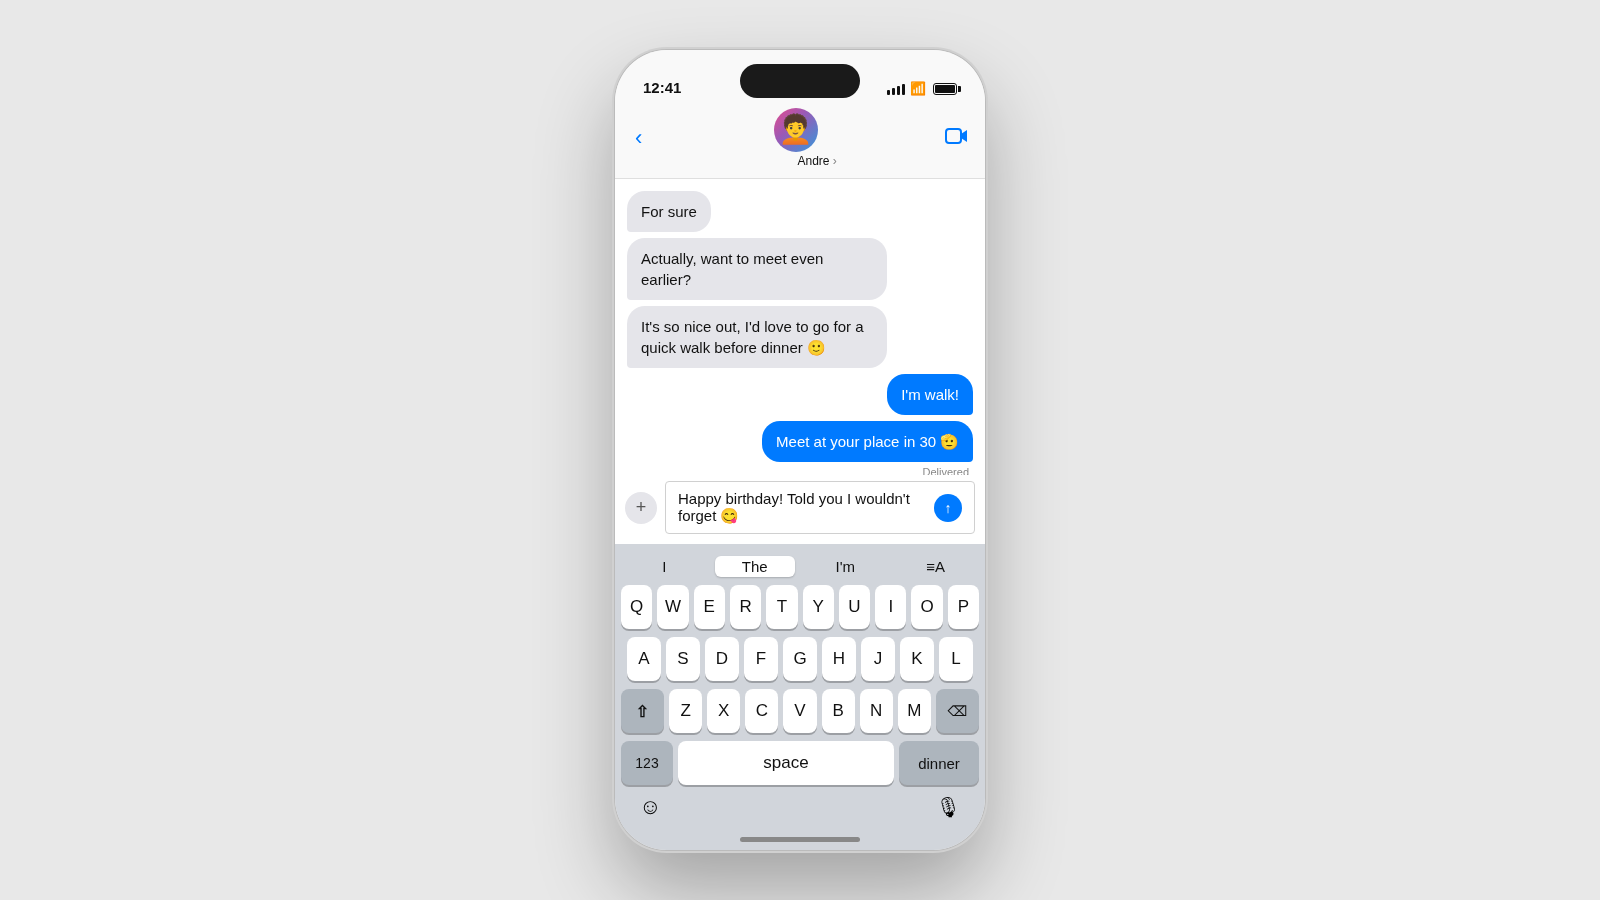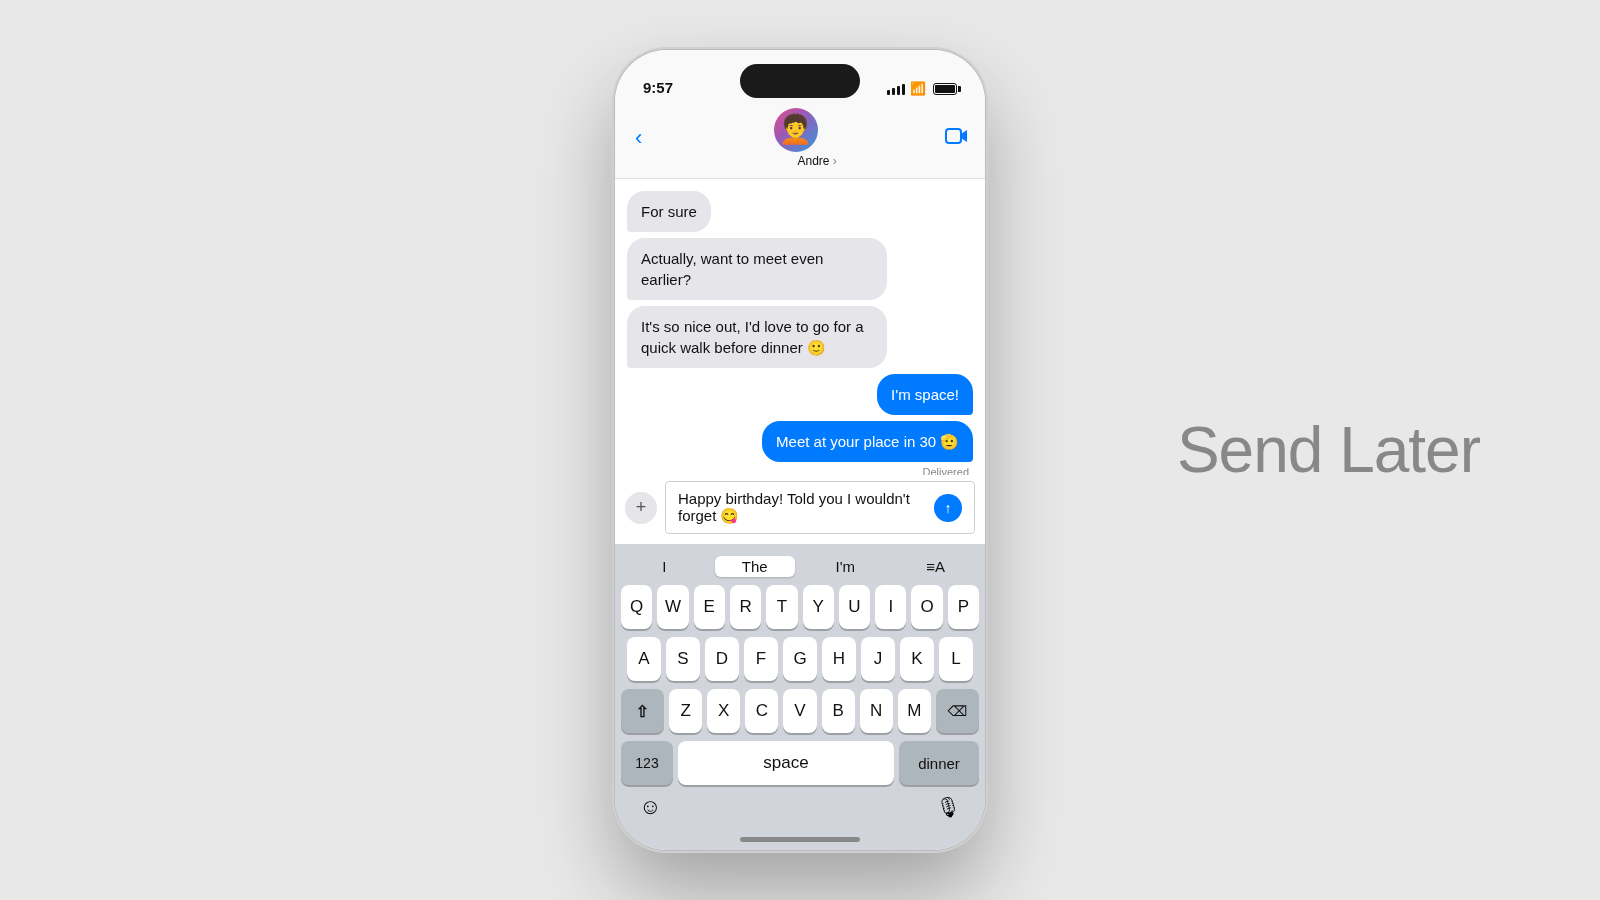--- a/index.html
+++ b/index.html
@@ -434,28 +434,27 @@
     .arrow-up-special {
       font-size: 16px;
       font-weight: bold;
     }
   </style>
 </head>
 <body>
 
 <div class="scene">
 
-  <div class="send-later-label">Send Later</div>
 
   <div class="phone">
 
     <div class="dynamic-island"></div>
 
     <div class="status-bar">
-      <span class="status-time">9:57</span>
+      <span class="status-time">12:41</span>
       <div class="status-icons">
         <div class="signal-bars">
           <div class="bar" style="height:5px"></div>
           <div class="bar" style="height:7px"></div>
           <div class="bar" style="height:9px"></div>
           <div class="bar" style="height:11px"></div>
         </div>
         <span class="wifi-icon">📶</span>
         <div class="battery">
           <div class="battery-fill"></div>
@@ -487,21 +486,21 @@
 
       <div class="bubble received">
         <span>Actually, want to meet even earlier?</span>
       </div>
 
       <div class="bubble received">
         <span>It's so nice out, I'd love to go for a quick walk before dinner 🙂</span>
       </div>
 
       <div class="bubble sent">
-        <span>I'm space!</span>
+        <span>I'm walk!</span>
       </div>
 
       <div class="bubble sent">
         <span>Meet at your place in 30 🫡</span>
       </div>
 
       <div class="delivered-label">Delivered</div>
 
     </div>
 

